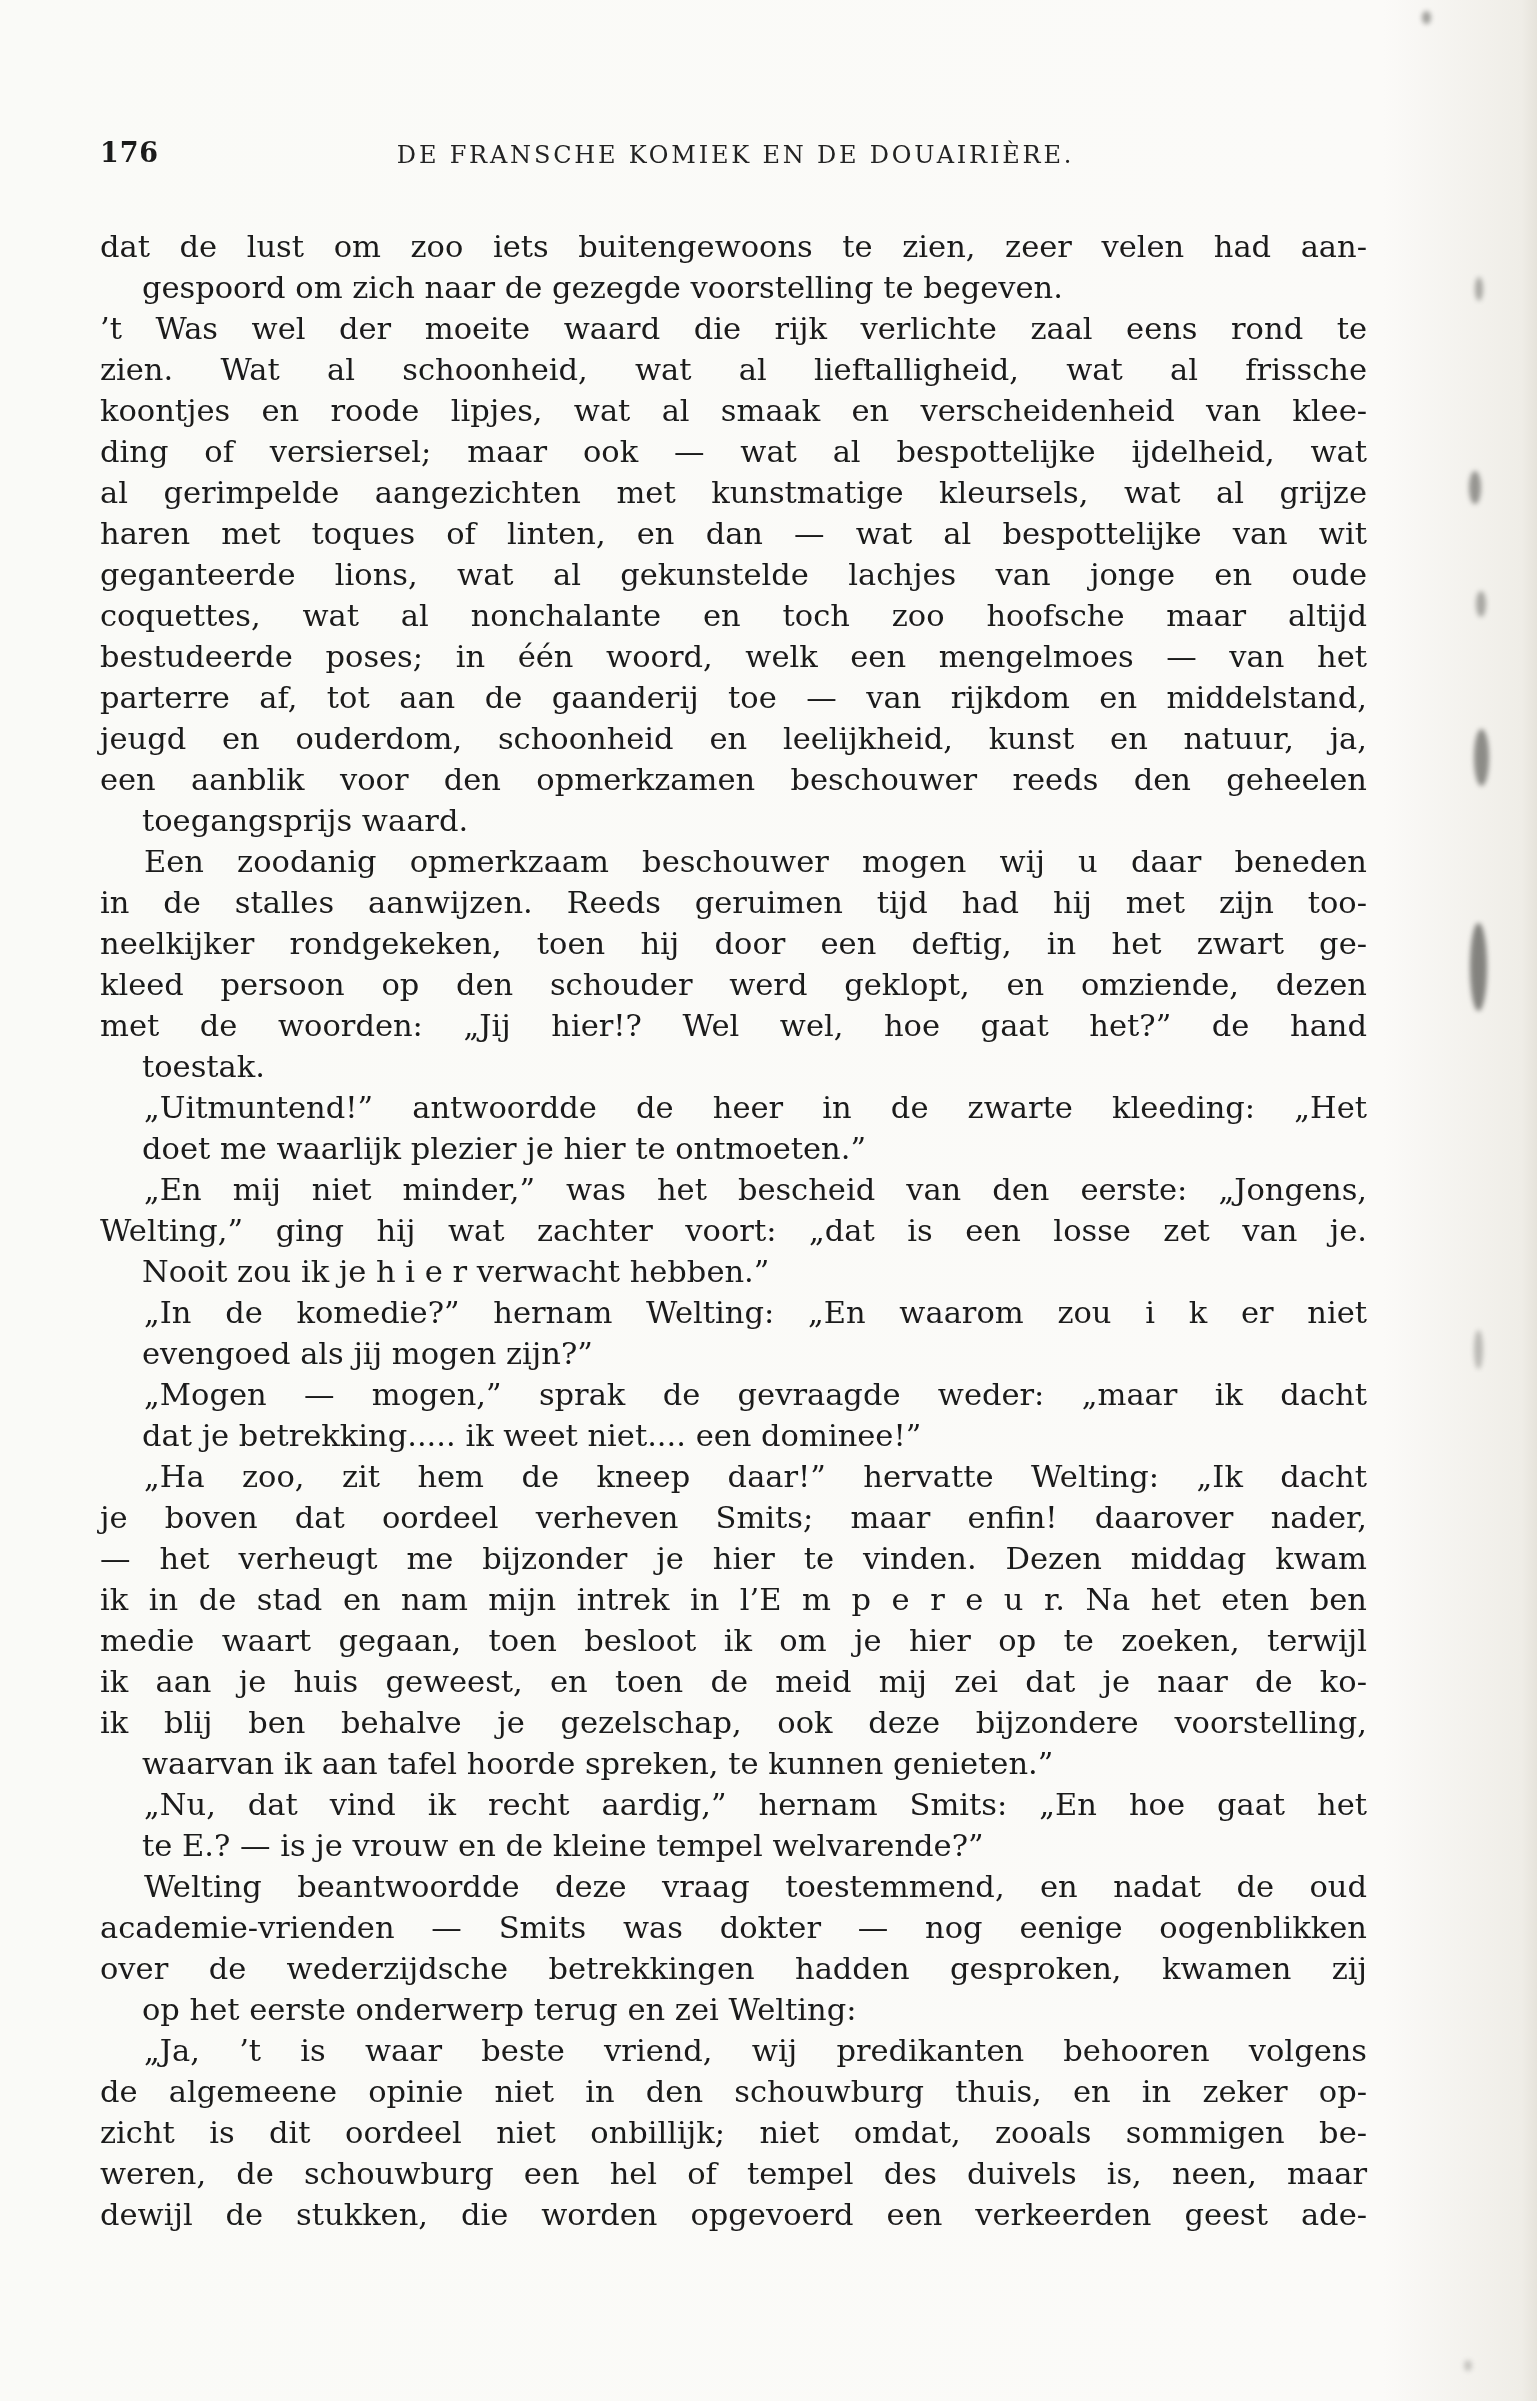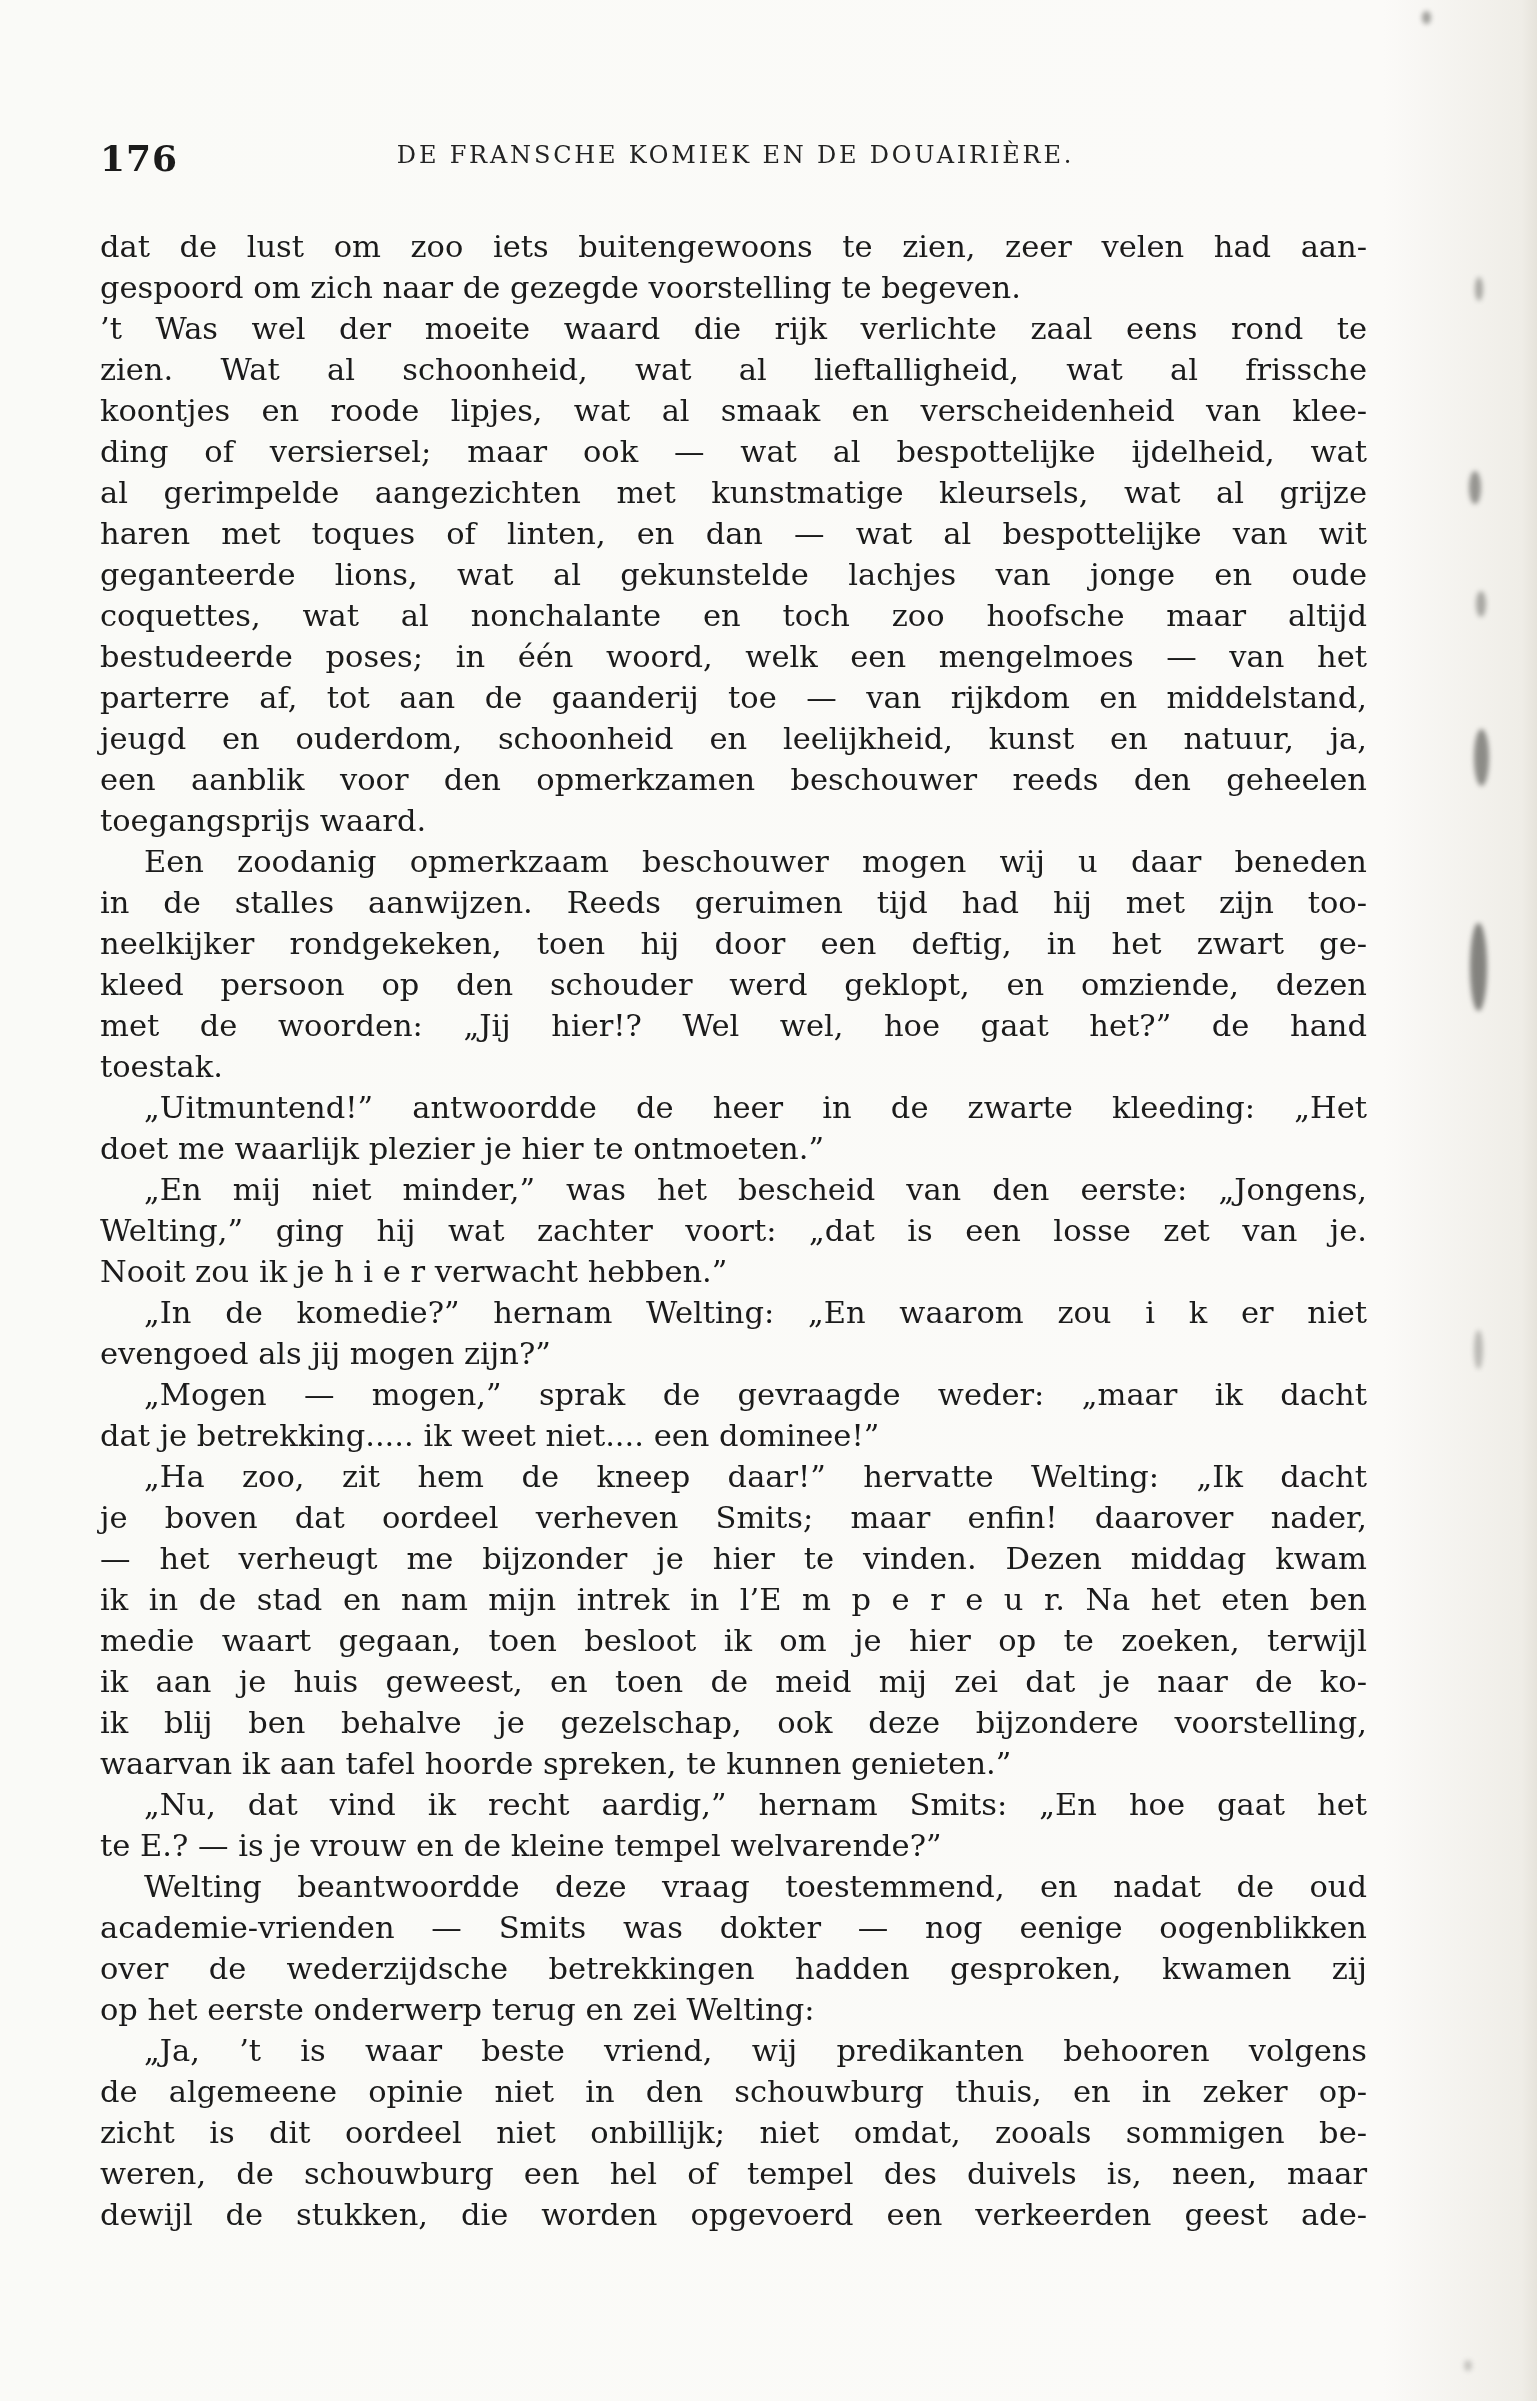--- a/index.html
+++ b/index.html
@@ -14,32 +14,32 @@
   .page {
     position: absolute; inset: 0;
     background: linear-gradient(90deg, #fafaf7 0%, #fbfaf8 90%, #efede7 99%, #e6e3db 100%);
   }
   .content {
     position: absolute; left: 100px; top: 135px; width: 1267px;
   }
   .header-row { position: relative; height: 39px; margin-bottom: 52px; }
   .page-number {
     position: absolute; left: 0; top: 1.8px;
-    font-size: 36px; letter-spacing: 0.9px; font-weight: bold;
+    font-size: 27px; letter-spacing: 0.9px; font-weight: bold;
   }
   .running-header {
     position: absolute; left: 4px; right: 0; top: 5.5px;
     text-align: center;
     font-size: 24px; letter-spacing: 2.8px;
     color: #232323;
   }
   .body-text { font-size: 30.5px; line-height: 41px; }
   .paragraph { margin: 0; }
   .line { text-align: justify; text-align-last: justify; }
-  .line.end { text-align-last: left; }
+  .line.end { text-align-last: left; margin-left: 42px; }
   .line.indent { text-indent: 44px; }
   .smudge {
     position: absolute; background: #3a3a36;
     border-radius: 50%; filter: blur(2.8px);
   }
 </style>
 </head>
 <body>
 
 <div class="page">

